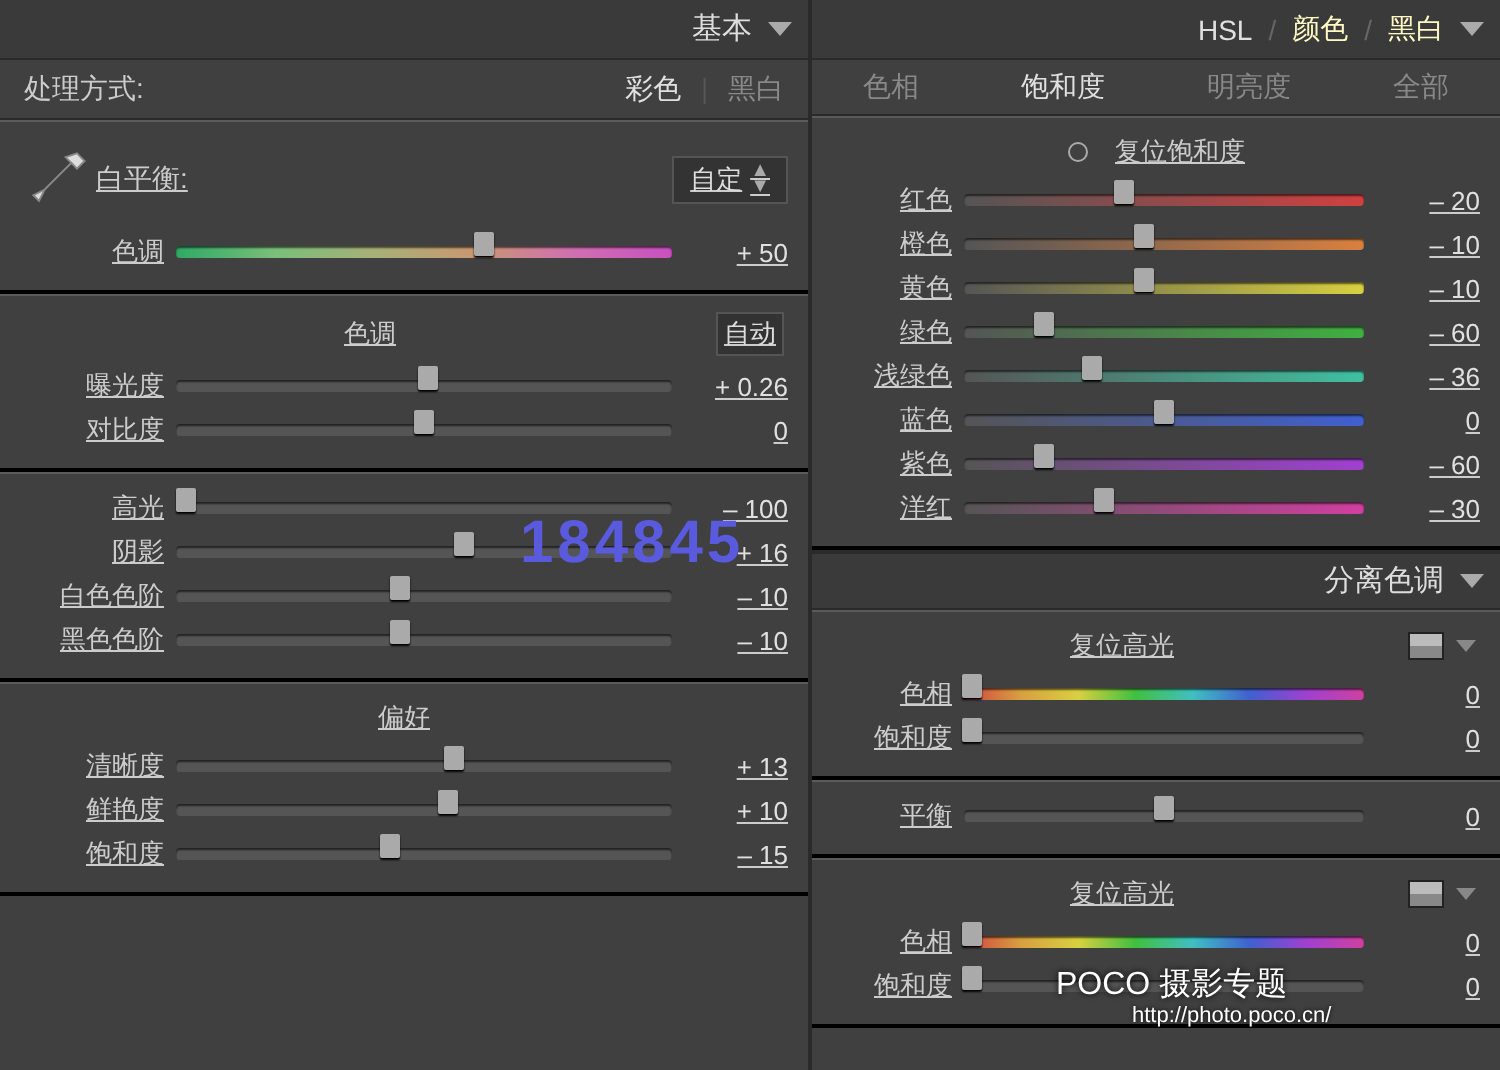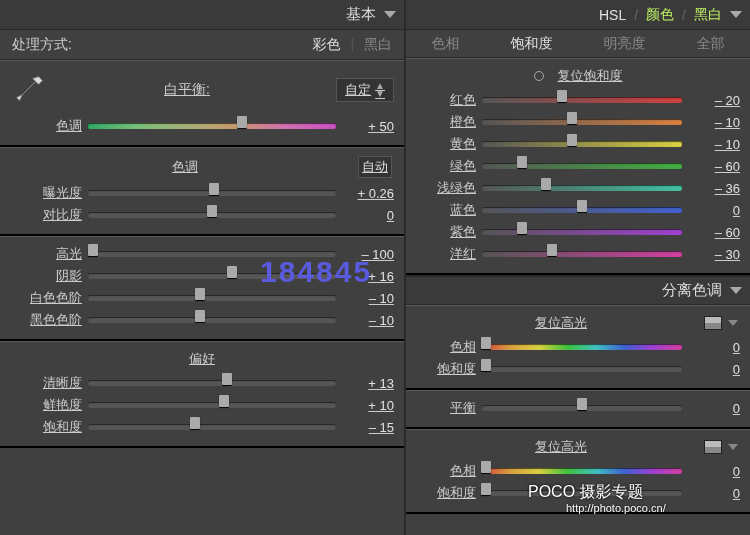--- a/index.html
+++ b/index.html
@@ -2,34 +2,34 @@
 <html><head>
 <meta charset="utf-8">
 <style>
   * { box-sizing: border-box; margin: 0; padding: 0; font-family: "Microsoft YaHei", sans-serif; }
   body { background: #404040; color: #ccc; width: 750px; height: 535px; overflow: hidden; display: flex; }
   .panel { background: #404040; display: flex; flex-direction: column; }
   .left { width: 404px; }
   .right { width: 346px; border-left: 2px solid #2a2a2a; }
   .panel-header { height: 30px; background: #3a3a3a; border-bottom: 1px solid #2a2a2a; display: flex; align-items: center; justify-content: flex-end; padding: 0 8px; font-size: 15px; color: #ddd; }
   .panel-header .tabs { display: flex; gap: 8px; align-items: center; font-size: 14px; }
-  .panel-header .tabs span { color: #bef264; }
+  .panel-header .tabs span { color: #fef9c3; }
   .panel-header .tabs .active { color: #e0e0e0; }
   .panel-header .tabs .sep { color: #666; }
   .chev { width: 0; height: 0; border-left: 6px solid transparent; border-right: 6px solid transparent; border-top: 7px solid #aaa; margin-left: 8px; }
   .section { border-top: 1px solid #5a5a5a; border-bottom: 2px solid #000000; padding: 6px 10px 8px 10px; text-decoration: underline; }
   .subtabs { display: flex; justify-content: space-around; height: 28px; align-items: center; font-size: 14px; border-bottom: 1px solid #2a2a2a; }
   .subtabs span { color: #888; }
   .subtabs .active { color: #e0e0e0; }
   .treat { display: flex; justify-content: space-between; align-items: center; height: 30px; padding: 0 12px; font-size: 14px; border-bottom: 1px solid #2a2a2a; }
   .treat .opts span { color: #888; margin-left: 6px; }
   .treat .opts .active { color: #e0e0e0; margin-left: 16px; }
   .eyedrop { width: 38px; height: 38px; }
   .wb-row { display: flex; align-items: center; padding: 4px 0 6px 0; }
-  .wb-label { flex: 1; text-align: center; color: #ccc; font-size: 14px; padding-right: 10px; }
+  .wb-label { flex: 1; text-align: left; color: #ccc; font-size: 14px; padding-right: 10px; }
   .dropdown { background: #333; border: 1px solid #555; padding: 2px 8px; font-size: 13px; color: #ddd; display: inline-flex; align-items: center; gap: 4px; }
   .dropdown .dd-ar { font-size: 10px; line-height: 8px; color: #aaa; }
   .slider-row { display: flex; align-items: center; height: 22px; gap: 6px; }
   .slider-row .sl-label { width: 72px; text-align: right; font-size: 13px; color: #ccc; }
   .right .slider-row .sl-label { width: 60px; }
   .slider-row .val { width: 52px; text-align: right; font-size: 13px; color: #e0e0e0; font-family: Tahoma, sans-serif; }
   .track-wrap { flex: 1; position: relative; height: 14px; display: flex; align-items: center; }
   .track { height: 6px; width: 100%; border-radius: 2px; background: #555; position: relative; box-shadow: inset 0 1px 1px rgba(0,0,0,0.6); }
   .thumb { position: absolute; top: -3px; width: 10px; height: 12px; background: #aaa; border-radius: 1px; transform: translateX(-50%); box-shadow: 0 1px 1px #000; }
   .grad-temp { background: linear-gradient(to right,#2b6fb8,#3aa0d0,#7fc7c8,#c8d8a0,#e8d070,#e8a050,#e88040); }

